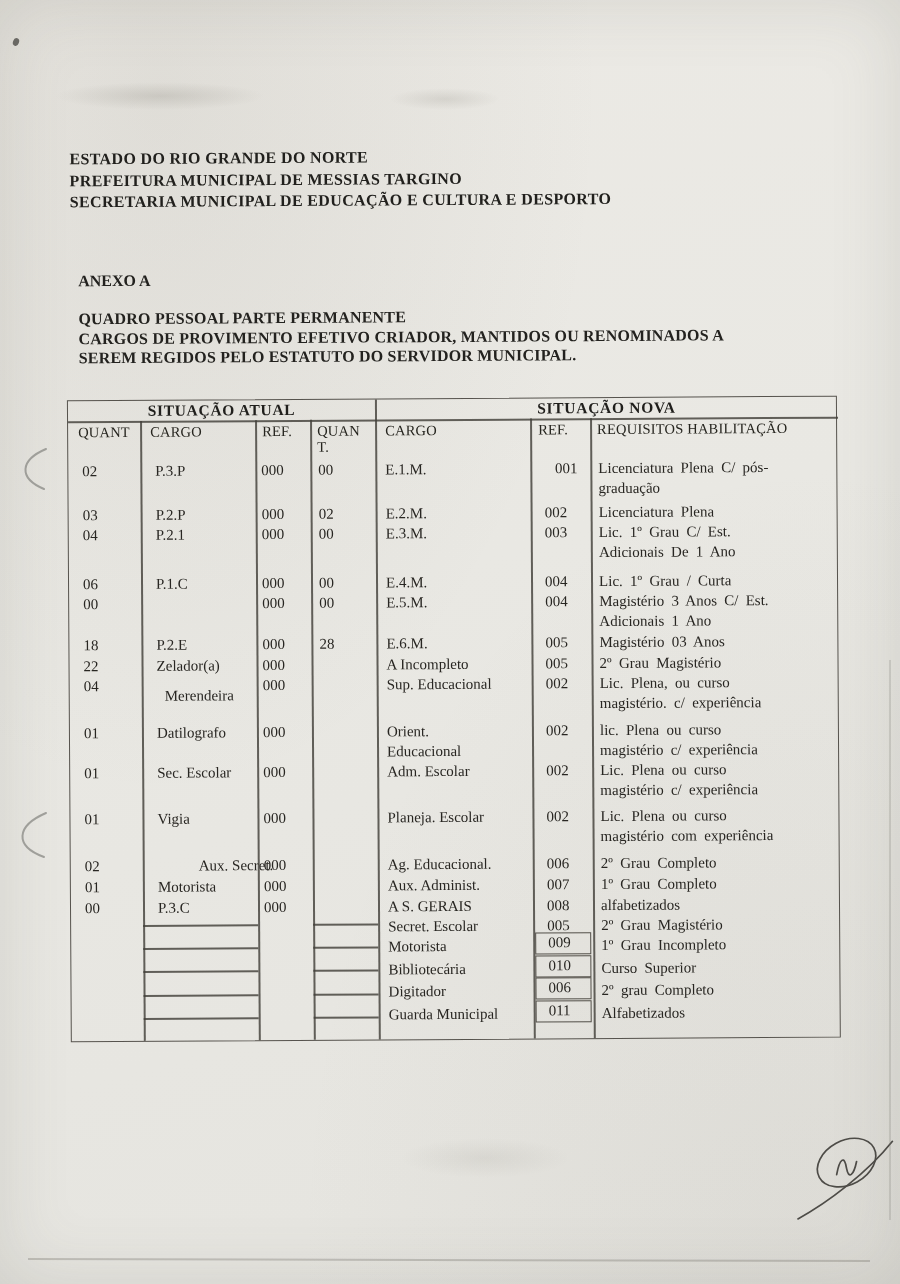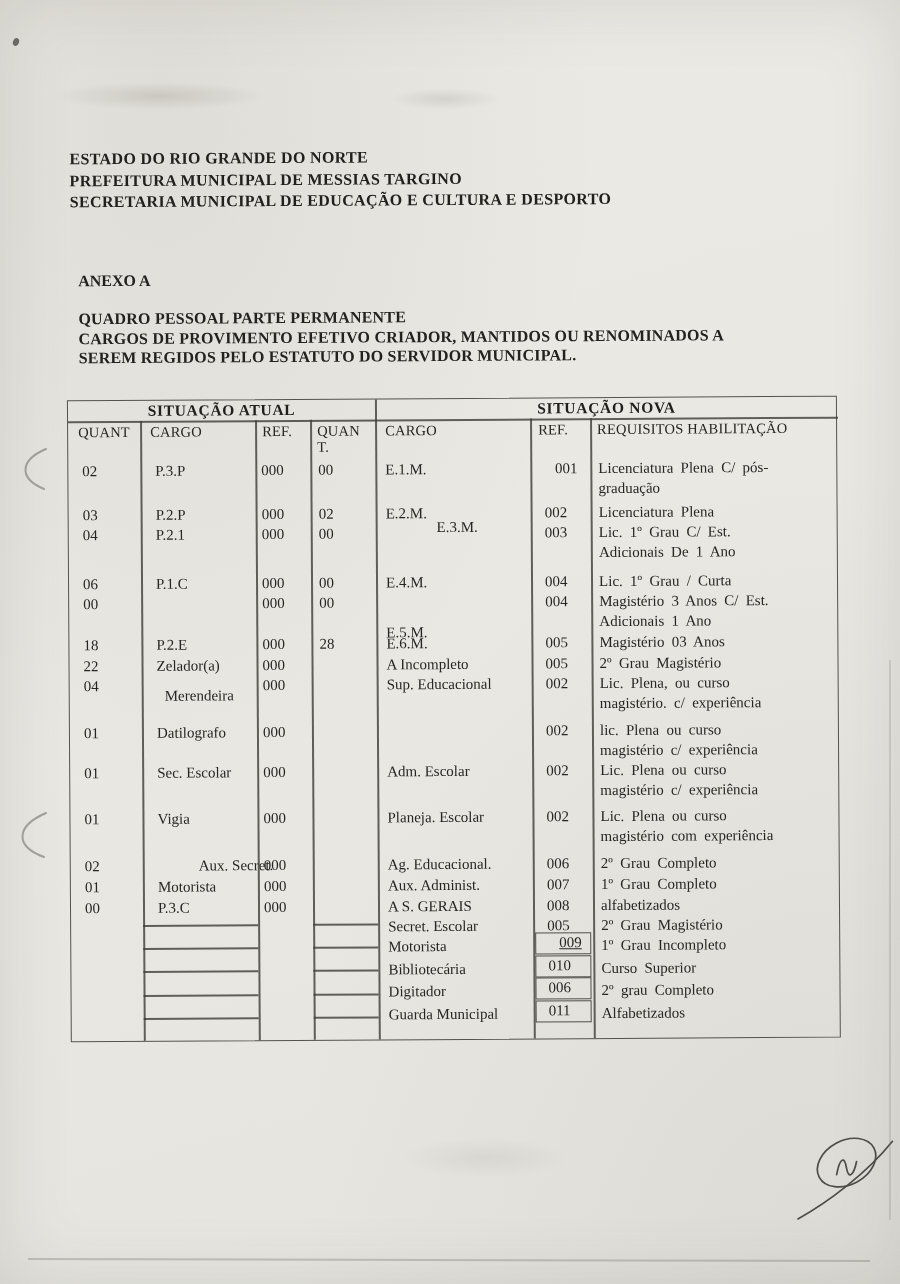--- a/index.html
+++ b/index.html
@@ -121,35 +121,35 @@
           <div class="cell" style="left: 87px; top: 104px; width: 98px;">P.2.P</div>
           <div class="cell" style="left: 193px; top: 104px; width: 47px;">000</div>
           <div class="cell" style="left: 250px; top: 104px; width: 55px;">02</div>
           <div class="cell" style="left: 317px; top: 104px; width: 143px;">E.2.M.</div>
           <div class="cell" style="left: 476px; top: 104px; width: 44px;">002</div>
           <div class="cell req" style="left: 530px; top: 104px; width: 238px;">Licenciatura Plena</div>
           <div class="cell" style="left: 14px; top: 124px; width: 56px;">04</div>
           <div class="cell" style="left: 87px; top: 124px; width: 98px;">P.2.1</div>
           <div class="cell" style="left: 193px; top: 124px; width: 47px;">000</div>
           <div class="cell" style="left: 250px; top: 124px; width: 55px;">00</div>
-          <div class="cell" style="left: 317px; top: 118px; width: 143px; text-align: center;">E.3.M.</div>
+          <div class="cell" style="left: 317px; top: 124px; width: 143px;">E.3.M.</div>
           <div class="cell" style="left: 476px; top: 124px; width: 44px;">003</div>
           <div class="cell req" style="left: 530px; top: 124px; width: 238px;">Lic. 1º Grau C/ Est.
 Adicionais De 1 Ano</div>
           <div class="cell" style="left: 14px; top: 173px; width: 56px;">06</div>
           <div class="cell" style="left: 87px; top: 173px; width: 98px;">P.1.C</div>
           <div class="cell" style="left: 193px; top: 173px; width: 47px;">000</div>
           <div class="cell" style="left: 250px; top: 173px; width: 55px;">00</div>
           <div class="cell" style="left: 317px; top: 173px; width: 143px;">E.4.M.</div>
           <div class="cell" style="left: 476px; top: 173px; width: 44px;">004</div>
           <div class="cell req" style="left: 530px; top: 173px; width: 238px;">Lic. 1º Grau / Curta</div>
           <div class="cell" style="left: 14px; top: 193px; width: 56px;">00</div>
           <div class="cell" style="left: 193px; top: 193px; width: 47px;">000</div>
           <div class="cell" style="left: 250px; top: 193px; width: 55px;">00</div>
-          <div class="cell" style="left: 317px; top: 193px; width: 143px; margin-top: 30px;">E.5.M.</div>
+          <div class="cell" style="left: 317px; top: 193px; width: 143px;">E.5.M.</div>
           <div class="cell" style="left: 476px; top: 193px; width: 44px;">004</div>
           <div class="cell req" style="left: 530px; top: 193px; width: 238px;">Magistério 3 Anos C/ Est.
 Adicionais 1 Ano</div>
           <div class="cell" style="left: 14px; top: 234px; width: 56px;">18</div>
           <div class="cell" style="left: 87px; top: 234px; width: 98px;">P.2.E</div>
           <div class="cell" style="left: 193px; top: 234px; width: 47px;">000</div>
           <div class="cell" style="left: 250px; top: 234px; width: 55px;">28</div>
           <div class="cell" style="left: 317px; top: 234px; width: 143px;">E.6.M.</div>
           <div class="cell" style="left: 476px; top: 234px; width: 44px;">005</div>
           <div class="cell req" style="left: 530px; top: 234px; width: 238px;">Magistério 03 Anos</div>
@@ -162,20 +162,22 @@
           <div class="cell" style="left: 14px; top: 275px; width: 56px;">04</div>
           <div class="cell" style="left: 87px; top: 285px; width: 98px; margin-left: 8px;">Merendeira</div>
           <div class="cell" style="left: 193px; top: 275px; width: 47px;">000</div>
           <div class="cell" style="left: 317px; top: 275px; width: 143px;">Sup. Educacional</div>
           <div class="cell" style="left: 476px; top: 275px; width: 44px;">002</div>
           <div class="cell req" style="left: 530px; top: 275px; width: 238px;">Lic. Plena, ou curso
 magistério. c/ experiência</div>
           <div class="cell" style="left: 14px; top: 322px; width: 56px;">01</div>
           <div class="cell" style="left: 87px; top: 322px; width: 98px;">Datilografo</div>
           <div class="cell" style="left: 193px; top: 322px; width: 47px;">000</div>
+          <div class="cell" style="left: 317px; top: 322px; width: 143px;">Orient.
+Educacional</div>
           <div class="cell" style="left: 476px; top: 322px; width: 44px;">002</div>
           <div class="cell req" style="left: 530px; top: 322px; width: 238px;">lic. Plena ou curso
 magistério c/ experiência</div>
           <div class="cell" style="left: 14px; top: 362px; width: 56px;">01</div>
           <div class="cell" style="left: 87px; top: 362px; width: 98px;">Sec. Escolar</div>
           <div class="cell" style="left: 193px; top: 362px; width: 47px;">000</div>
           <div class="cell" style="left: 317px; top: 362px; width: 143px;">Adm. Escolar</div>
           <div class="cell" style="left: 476px; top: 362px; width: 44px;">002</div>
           <div class="cell req" style="left: 530px; top: 362px; width: 238px;">Lic. Plena ou curso
 magistério c/ experiência</div>
@@ -201,21 +203,21 @@
           <div class="cell" style="left: 14px; top: 497px; width: 56px;">00</div>
           <div class="cell" style="left: 87px; top: 497px; width: 98px;">P.3.C</div>
           <div class="cell" style="left: 193px; top: 497px; width: 47px;">000</div>
           <div class="cell" style="left: 317px; top: 497px; width: 143px;">A S. GERAIS</div>
           <div class="cell" style="left: 476px; top: 497px; width: 44px;">008</div>
           <div class="cell req" style="left: 530px; top: 497px; width: 238px;">alfabetizados</div>
           <div class="cell" style="left: 317px; top: 517px; width: 143px;">Secret. Escolar</div>
           <div class="cell" style="left: 476px; top: 517px; width: 44px;">005</div>
           <div class="cell req" style="left: 530px; top: 517px; width: 238px;">2º Grau Magistério</div>
           <div class="cell" style="left: 317px; top: 537px; width: 143px;">Motorista</div>
-          <div class="cell boxed" style="left: 464px; top: 534px; width: 56px; height: 22px; padding-left: 23px; text-decoration: underline;">009</div>
+          <div class="cell boxed" style="left: 464px; top: 534px; width: 56px; height: 22px; padding-left: 12px;">009</div>
           <div class="cell req" style="left: 530px; top: 537px; width: 238px;">1º Grau Incompleto</div>
           <div class="cell" style="left: 317px; top: 560px; width: 143px;">Bibliotecária</div>
           <div class="cell boxed" style="left: 464px; top: 557px; width: 56px; height: 22px; padding-left: 12px;">010</div>
           <div class="cell req" style="left: 530px; top: 560px; width: 238px;">Curso Superior</div>
           <div class="cell" style="left: 317px; top: 582px; width: 143px;">Digitador</div>
           <div class="cell boxed" style="left: 464px; top: 579px; width: 56px; height: 22px; padding-left: 12px;">006</div>
           <div class="cell req" style="left: 530px; top: 582px; width: 238px;">2º grau Completo</div>
           <div class="cell" style="left: 317px; top: 605px; width: 143px;">Guarda Municipal</div>
           <div class="cell boxed" style="left: 464px; top: 602px; width: 56px; height: 22px; padding-left: 12px;">011</div>
           <div class="cell req" style="left: 530px; top: 605px; width: 238px;">Alfabetizados</div>

